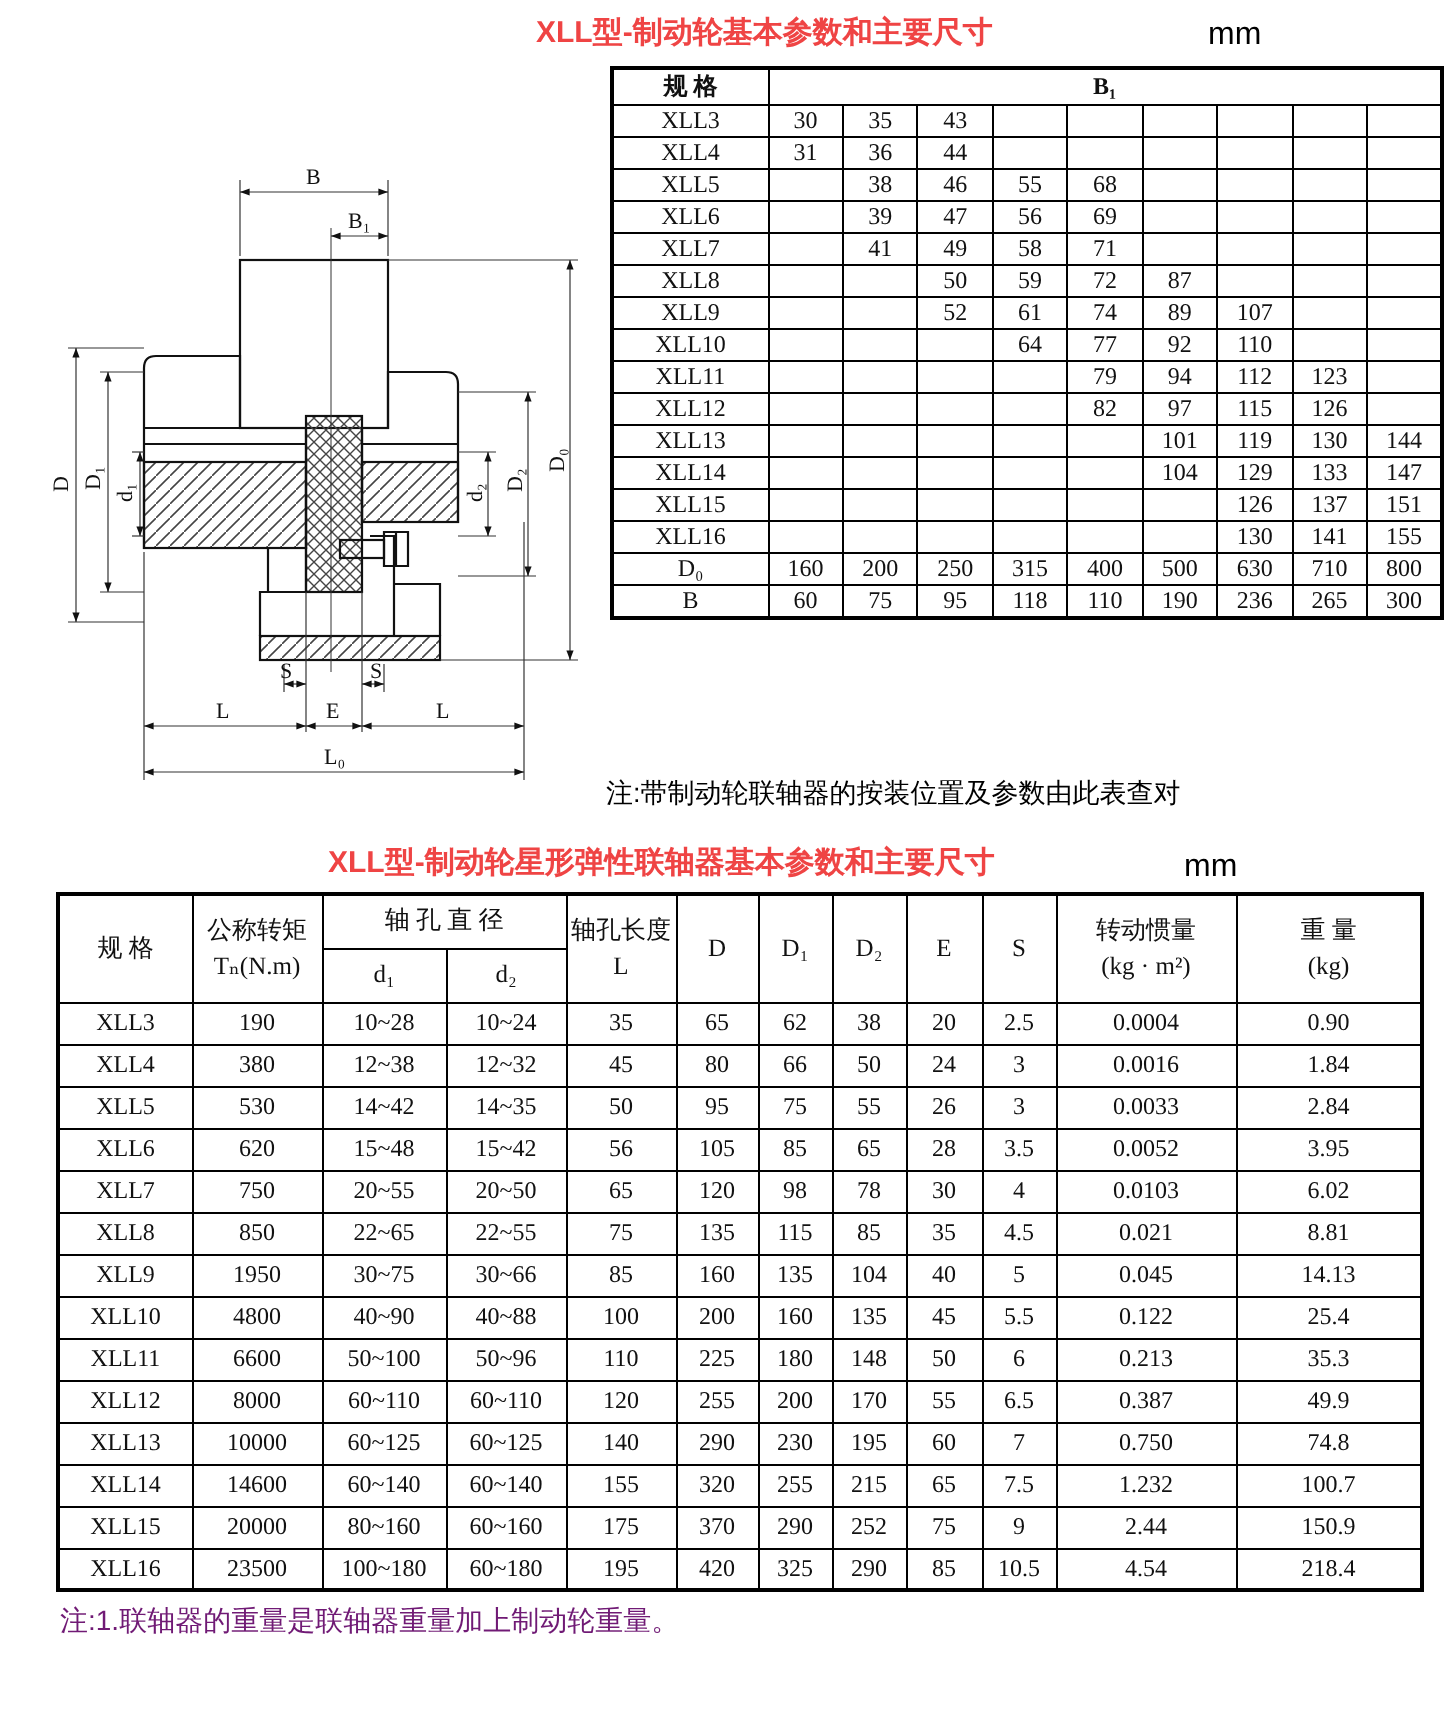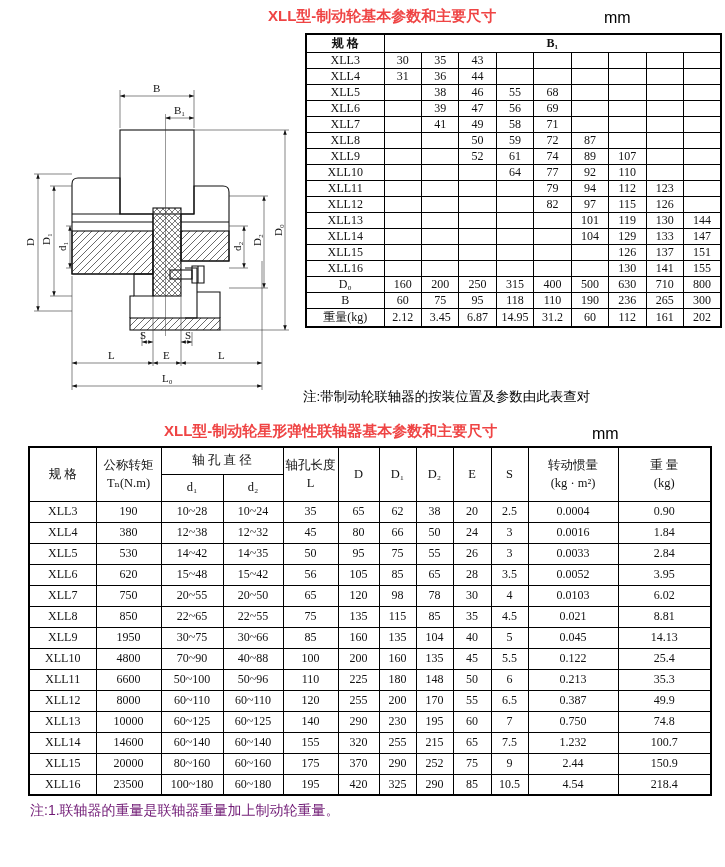--- a/index.html
+++ b/index.html
@@ -350,32 +350,20 @@
         <td>60</td>
         <td>75</td>
         <td>95</td>
         <td>118</td>
         <td>110</td>
         <td>190</td>
         <td>236</td>
         <td>265</td>
         <td>300</td>
       </tr>
-      <tr>
-        <td class="lbl">重量(kg)</td>
-        <td>2.12</td>
-        <td>3.45</td>
-        <td>6.87</td>
-        <td>14.95</td>
-        <td>31.2</td>
-        <td>60</td>
-        <td>112</td>
-        <td>161</td>
-        <td>202</td>
-      </tr>
     </tbody>
 </table>
 <div class="abs note1" style="left:303px; top:388px;">注:带制动轮联轴器的按装位置及参数由此表查对</div>
 
 <div class="abs doc-title" style="left:164px; top:422px;">XLL型-制动轮星形弹性联轴器基本参数和主要尺寸</div>
 <div class="abs unit-label" style="left:592px; top:425px;">mm</div>
 
 <table class="t2 abs" style="left:28px; top:446px;">
   <colgroup>
     <col style="width:67px">
@@ -517,21 +505,21 @@
         <td>135</td>
         <td>104</td>
         <td>40</td>
         <td>5</td>
         <td>0.045</td>
         <td>14.13</td>
       </tr>
       <tr>
         <td>XLL10</td>
         <td>4800</td>
-        <td>70~90</td>
+        <td>40~90</td>
         <td>40~88</td>
         <td>100</td>
         <td>200</td>
         <td>160</td>
         <td>135</td>
         <td>45</td>
         <td>5.5</td>
         <td>0.122</td>
         <td>25.4</td>
       </tr>

